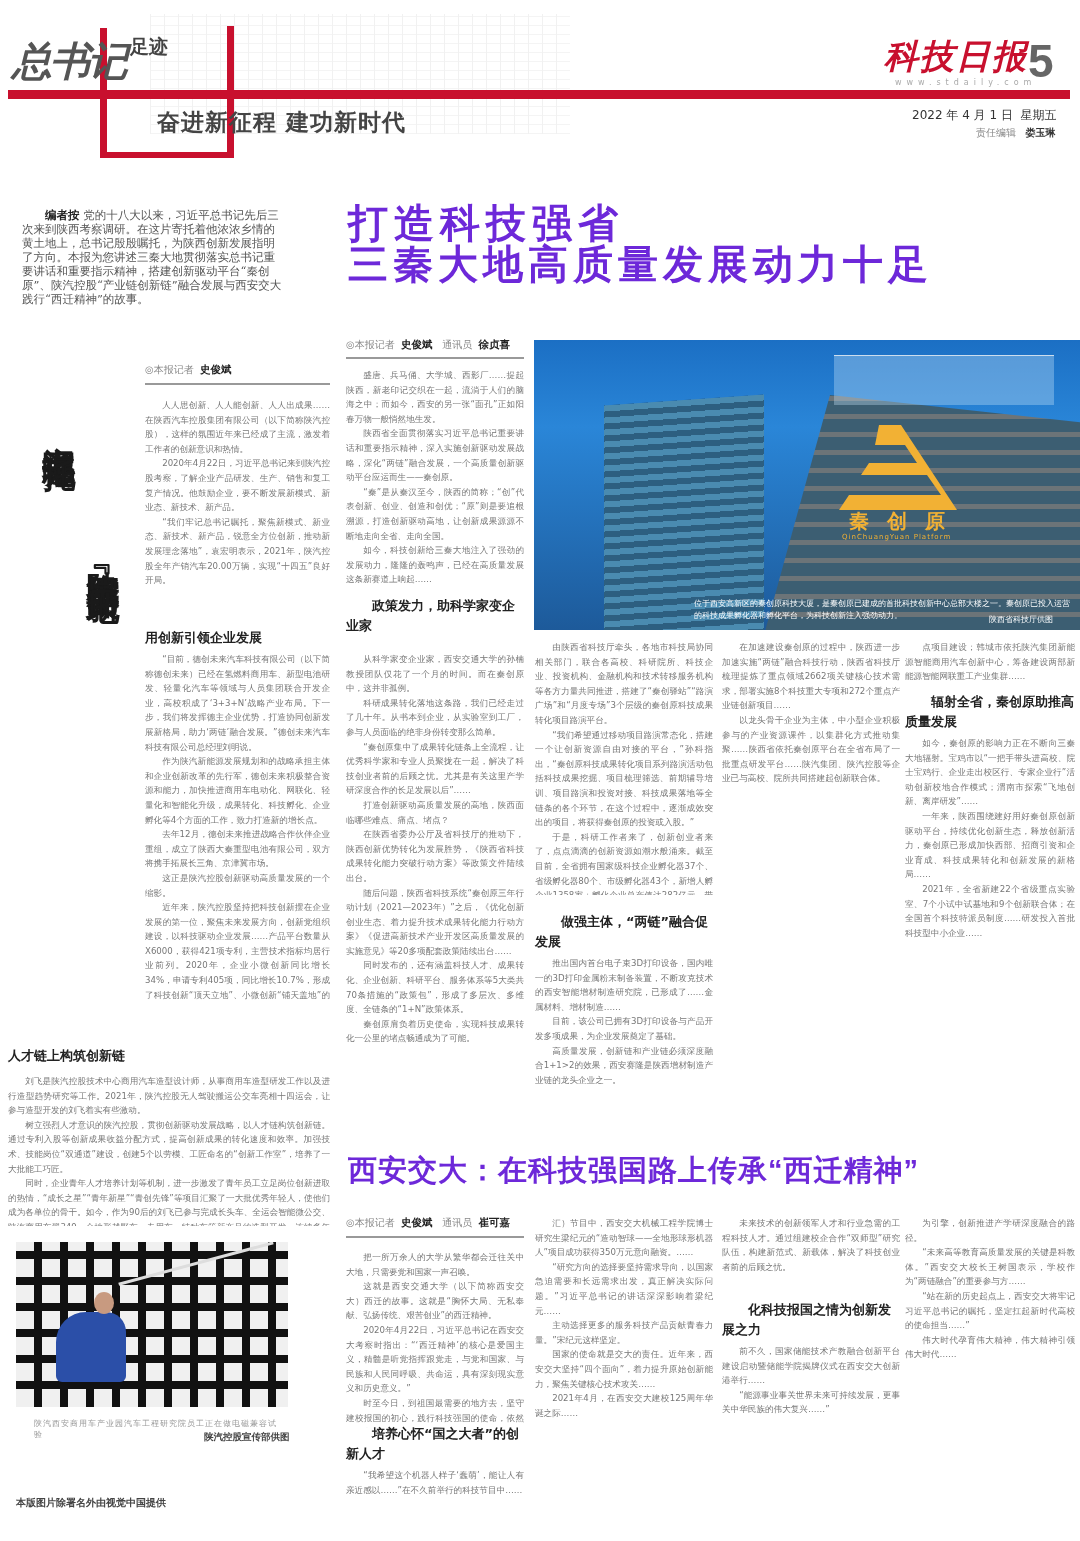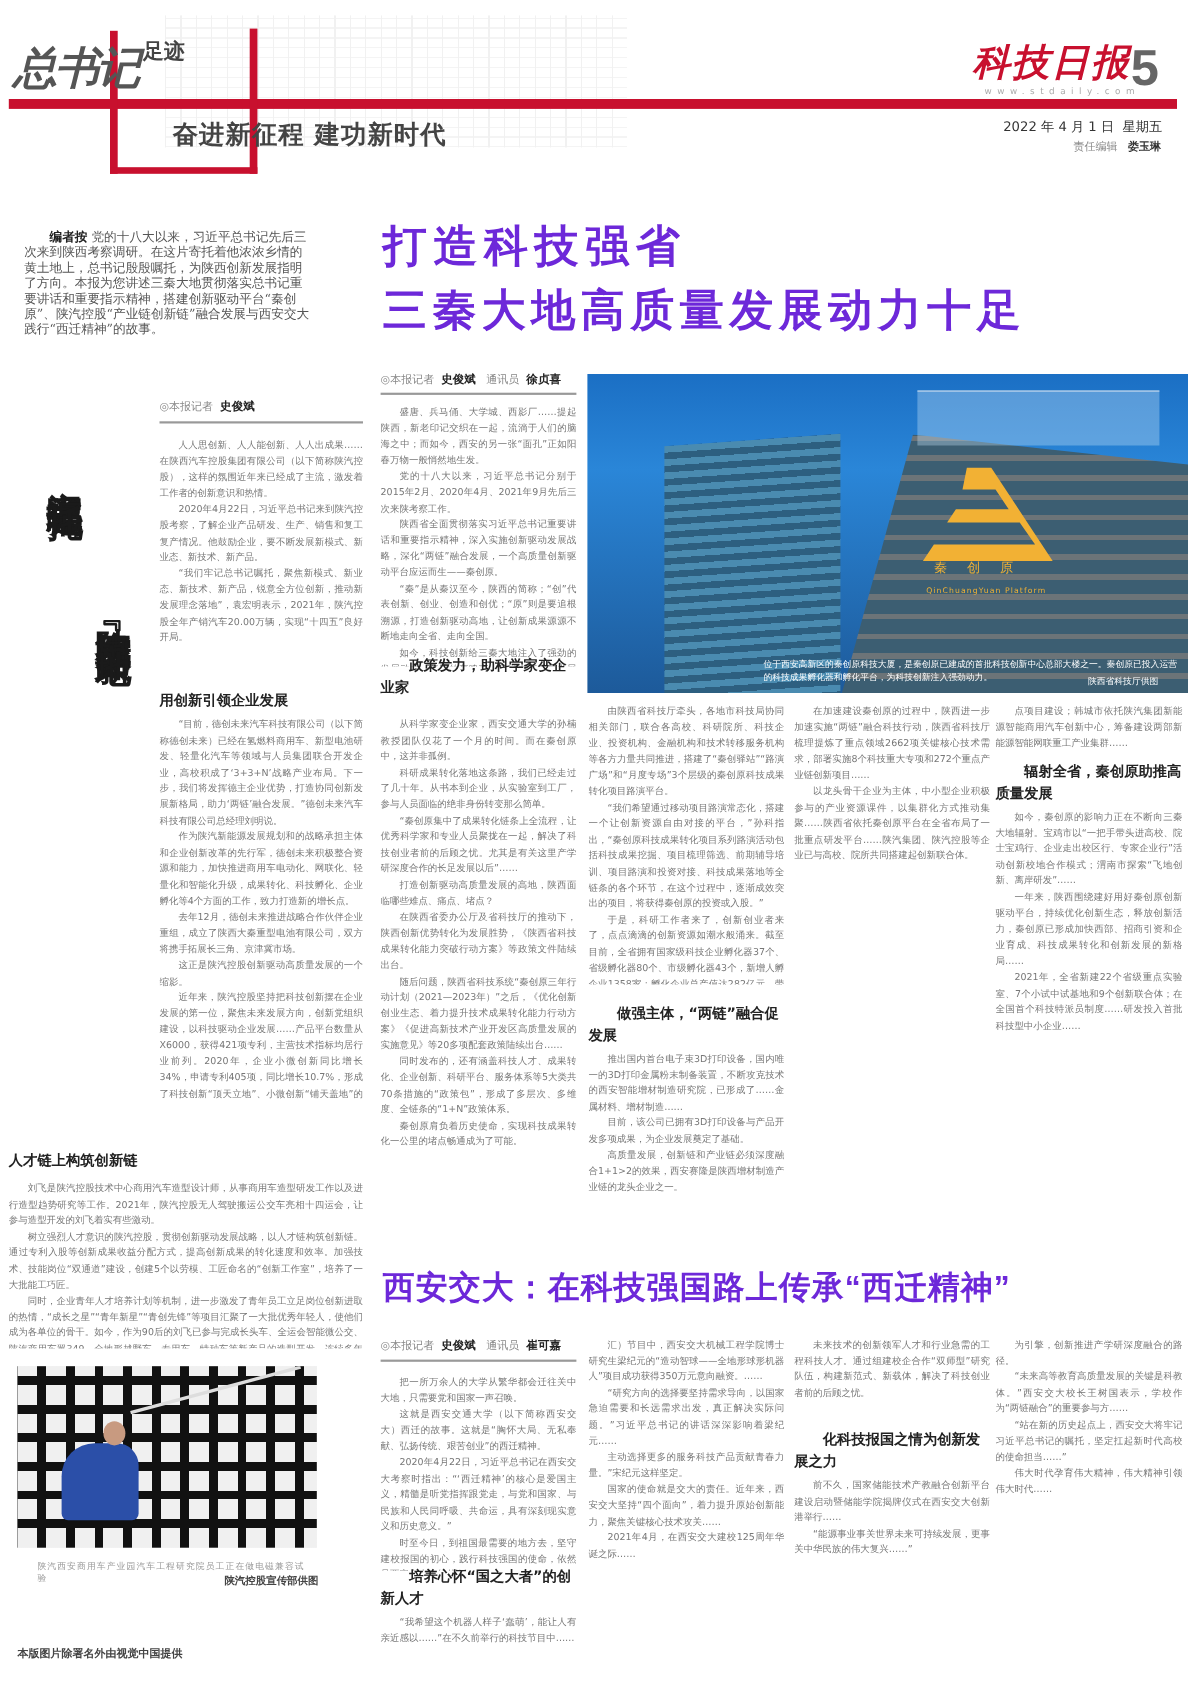--- a/index.html
+++ b/index.html
@@ -95,46 +95,45 @@
 <div class="abs photo2" style="left:16px;top:1242px;width:272px;height:165px;overflow:hidden">
   <div class="abs" style="left:40px;top:70px;width:70px;height:70px;background:#2b4fa8;border-radius:30px 20px 6px 6px"></div>
   <div class="abs" style="left:78px;top:50px;width:20px;height:22px;background:#c89a80;border-radius:50%"></div>
   <div class="abs" style="left:100px;top:20px;width:160px;height:3px;background:#ddd;transform:rotate(-15deg)"></div>
 </div>
 <div class="abs cap2" style="left:34px;top:1418px;width:250px">陕汽西安商用车产业园汽车工程研究院员工正在做电磁兼容试验</div>
 <div class="abs cap2b" style="left:204px;top:1431px">陕汽控股宣传部供图</div>
 <div class="abs footnote" style="left:16px;top:1496px">本版图片除署名外由视觉中国提供</div>
 
 <div class="abs headline" style="left:348px;top:196px;font-size:40px;letter-spacing:6px">打造科技强省</div>
-<div class="abs headline" style="left:348px;top:254px;font-size:40px;letter-spacing:5px">三秦大地高质量发展动力十足</div>
+<div class="abs headline" style="left:348px;top:237px;font-size:40px;letter-spacing:5px">三秦大地高质量发展动力十足</div>
 
 <div class="abs byline" style="left:346px;top:338px">
   <span>◎本报记者</span>&nbsp;
   <b>史俊斌</b>&nbsp;&nbsp;
   <span>通讯员</span>&nbsp;
   <b>徐贞喜</b>
 </div>
 <div class="abs rule" style="left:346px;top:357px;width:178px"></div>
 
 <div class="abs photo1" style="left:534px;top:340px;width:547px;height:290px;overflow:hidden">
   <div class="abs bldg-left" style="left:70px;top:60px;width:160px;height:240px"></div>
   <div class="abs bldg-right" style="left:230px;top:55px;width:330px;height:240px;clip-path:polygon(0 100%,20% 0,100% 12%,100% 100%)"></div>
   <div class="abs" style="left:300px;top:15px;width:220px;height:50px;background:rgba(200,230,250,.35);border-top:1px solid #cde"></div>
   <svg class="abs" style="left:305px;top:85px" width="120" height="85" viewBox="0 0 120 85">
     <polygon points="40,0 62,0 118,85 0,85 10,70 102,70 88,50 22,50 30,38 78,38 66,20 36,20" fill="#f2b134"></polygon>
   </svg>
-  <div class="abs" style="left:315px;top:168px;font-size:12px;color:#f2b134;font-weight:normal;letter-spacing:18px">秦创原</div>
+  <div class="abs" style="left:315px;top:168px;font-size:20px;color:#f2b134;font-weight:bold;letter-spacing:18px">秦创原</div>
   <div class="abs" style="left:308px;top:193px;font-size:7px;color:#f2b134;letter-spacing:1px">QinChuangYuan Platform</div>
   <div class="abs caption1" style="left:160px;top:258px;width:380px">位于西安高新区的秦创原科技大厦，是秦创原已建成的首批科技创新中心总部大楼之一。秦创原已投入运营的科技成果孵化器和孵化平台，为科技创新注入强劲动力。</div>
   <div class="abs caption1" style="left:455px;top:274px">陕西省科技厅供图</div>
 </div>
 
 <div class="abs txt" style="left:346px;top:368px;width:178px;height:238px">
   <p>盛唐、兵马俑、大学城、西影厂……提起陕西，新老印记交织在一起，流淌于人们的脑海之中；而如今，西安的另一张“面孔”正如阳春万物一般悄然地生发。</p>
-  <p>党的十八大以来，习近平总书记分别于2015年2月、2020年4月、2021年9月先后三次来陕考察工作。</p>
   <p>陕西省全面贯彻落实习近平总书记重要讲话和重要指示精神，深入实施创新驱动发展战略，深化“两链”融合发展，一个高质量创新驱动平台应运而生——秦创原。</p>
   <p>“秦”是从秦汉至今，陕西的简称；“创”代表创新、创业、创造和创优；“原”则是要追根溯源，打造创新驱动高地，让创新成果源源不断地走向全省、走向全国。</p>
   <p>如今，科技创新给三秦大地注入了强劲的发展动力，隆隆的轰鸣声，已经在高质量发展这条新赛道上响起……</p>
 </div>
 <div class="abs sub center" style="left:346px;top:596px;width:178px">政策发力，助科学家变企业家</div>
 <div class="abs txt" style="left:346px;top:652px;width:178px;height:485px">
   <p>从科学家变企业家，西安交通大学的孙楠教授团队仅花了一个月的时间。而在秦创原中，这并非孤例。</p>
   <p>科研成果转化落地这条路，我们已经走过了几十年。从书本到企业，从实验室到工厂，参与人员面临的绝非身份转变那么简单。</p>
   <p>“秦创原集中了成果转化链条上全流程，让优秀科学家和专业人员聚拢在一起，解决了科技创业者前的后顾之忧。尤其是有关这里产学研深度合作的长足发展以后”……</p>
   <p>打造创新驱动高质量发展的高地，陕西面临哪些难点、痛点、堵点？</p>

